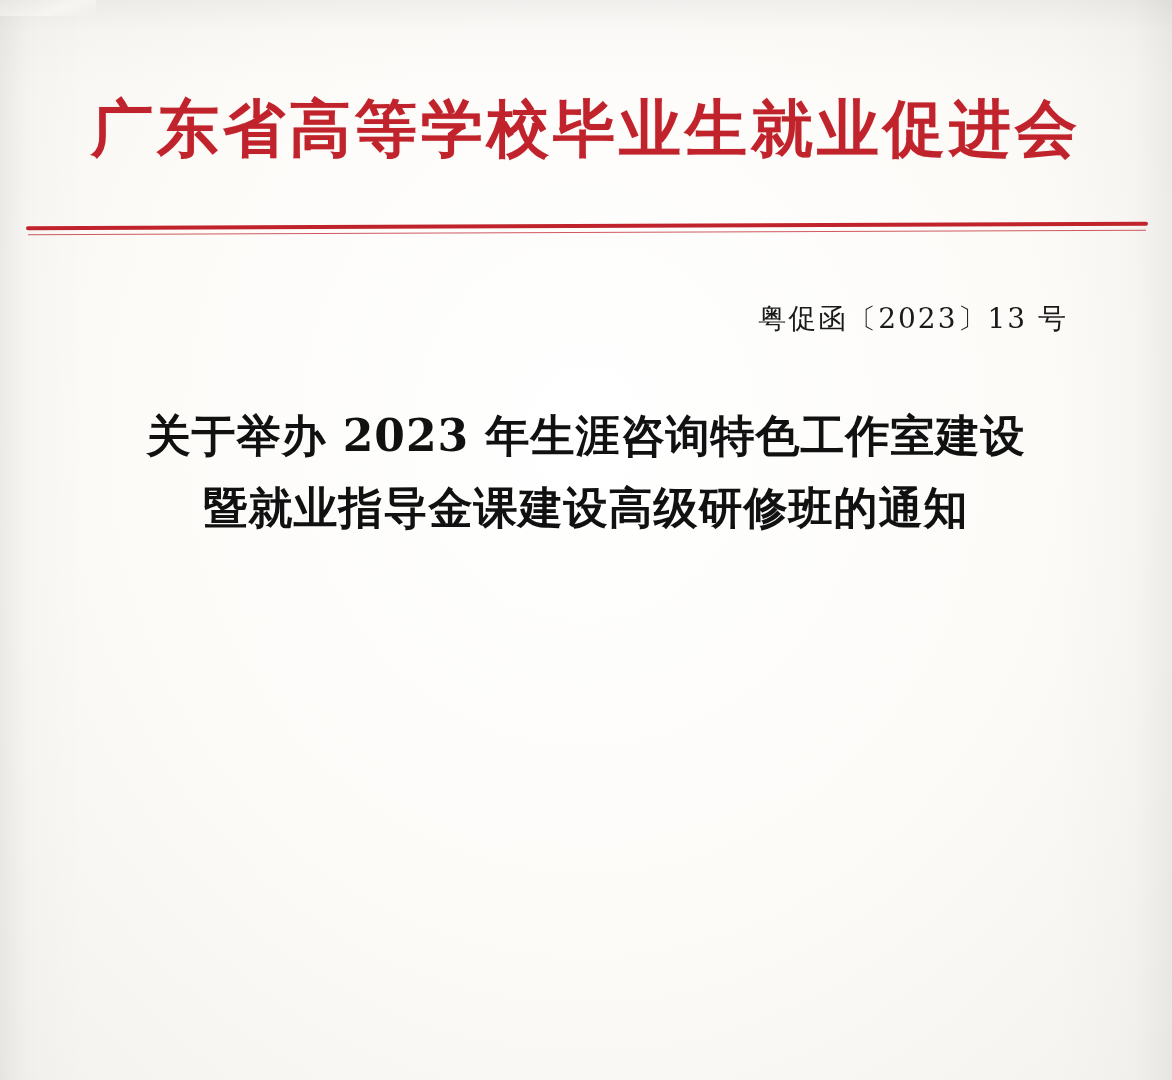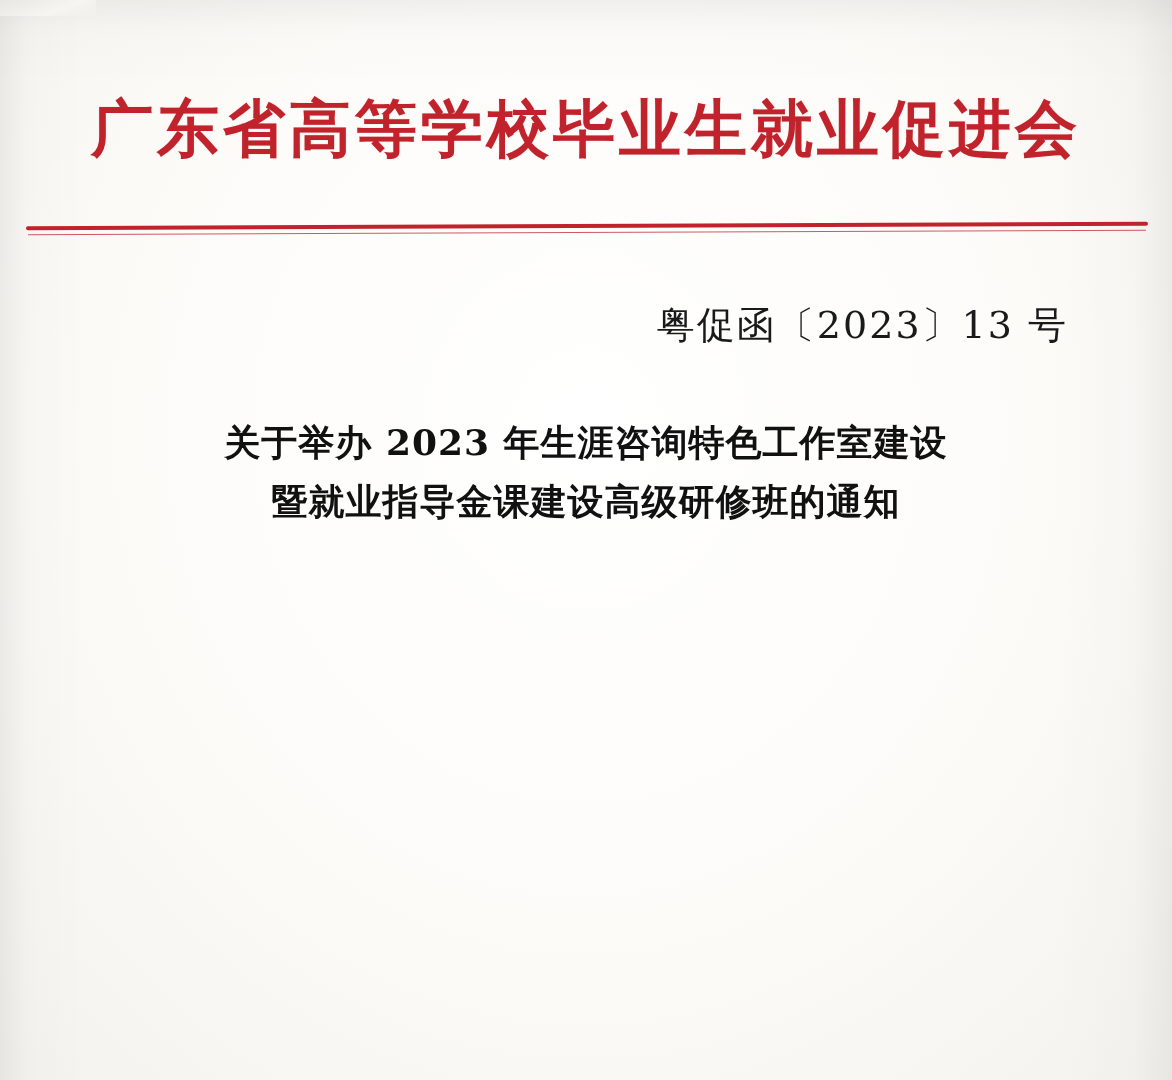--- a/index.html
+++ b/index.html
@@ -80,31 +80,31 @@
     background: #c0232b;
     opacity: 0.75;
     transform: rotate(-0.22deg);
   }
 
   
   .doc-number {
     margin-top: 60px;
     text-align: right;
     padding-right: 28px;
-    font-size: 38px;
+    font-size: 28px;
     color: #1a1a1a;
     letter-spacing: 2px;
     font-family: "DejaVu Serif", "Liberation Serif", serif;
   }
 
   
   .doc-title {
     margin-top: 62px;
     text-align: center;
-    font-size: 36px;
+    font-size: 44px;
     font-weight: bold;
     line-height: 1.62;
     color: #111;
     letter-spacing: 1px;
   }
   .doc-title .ln { display: block; }
 
   
   .body-text {
     margin-top: 66px;

